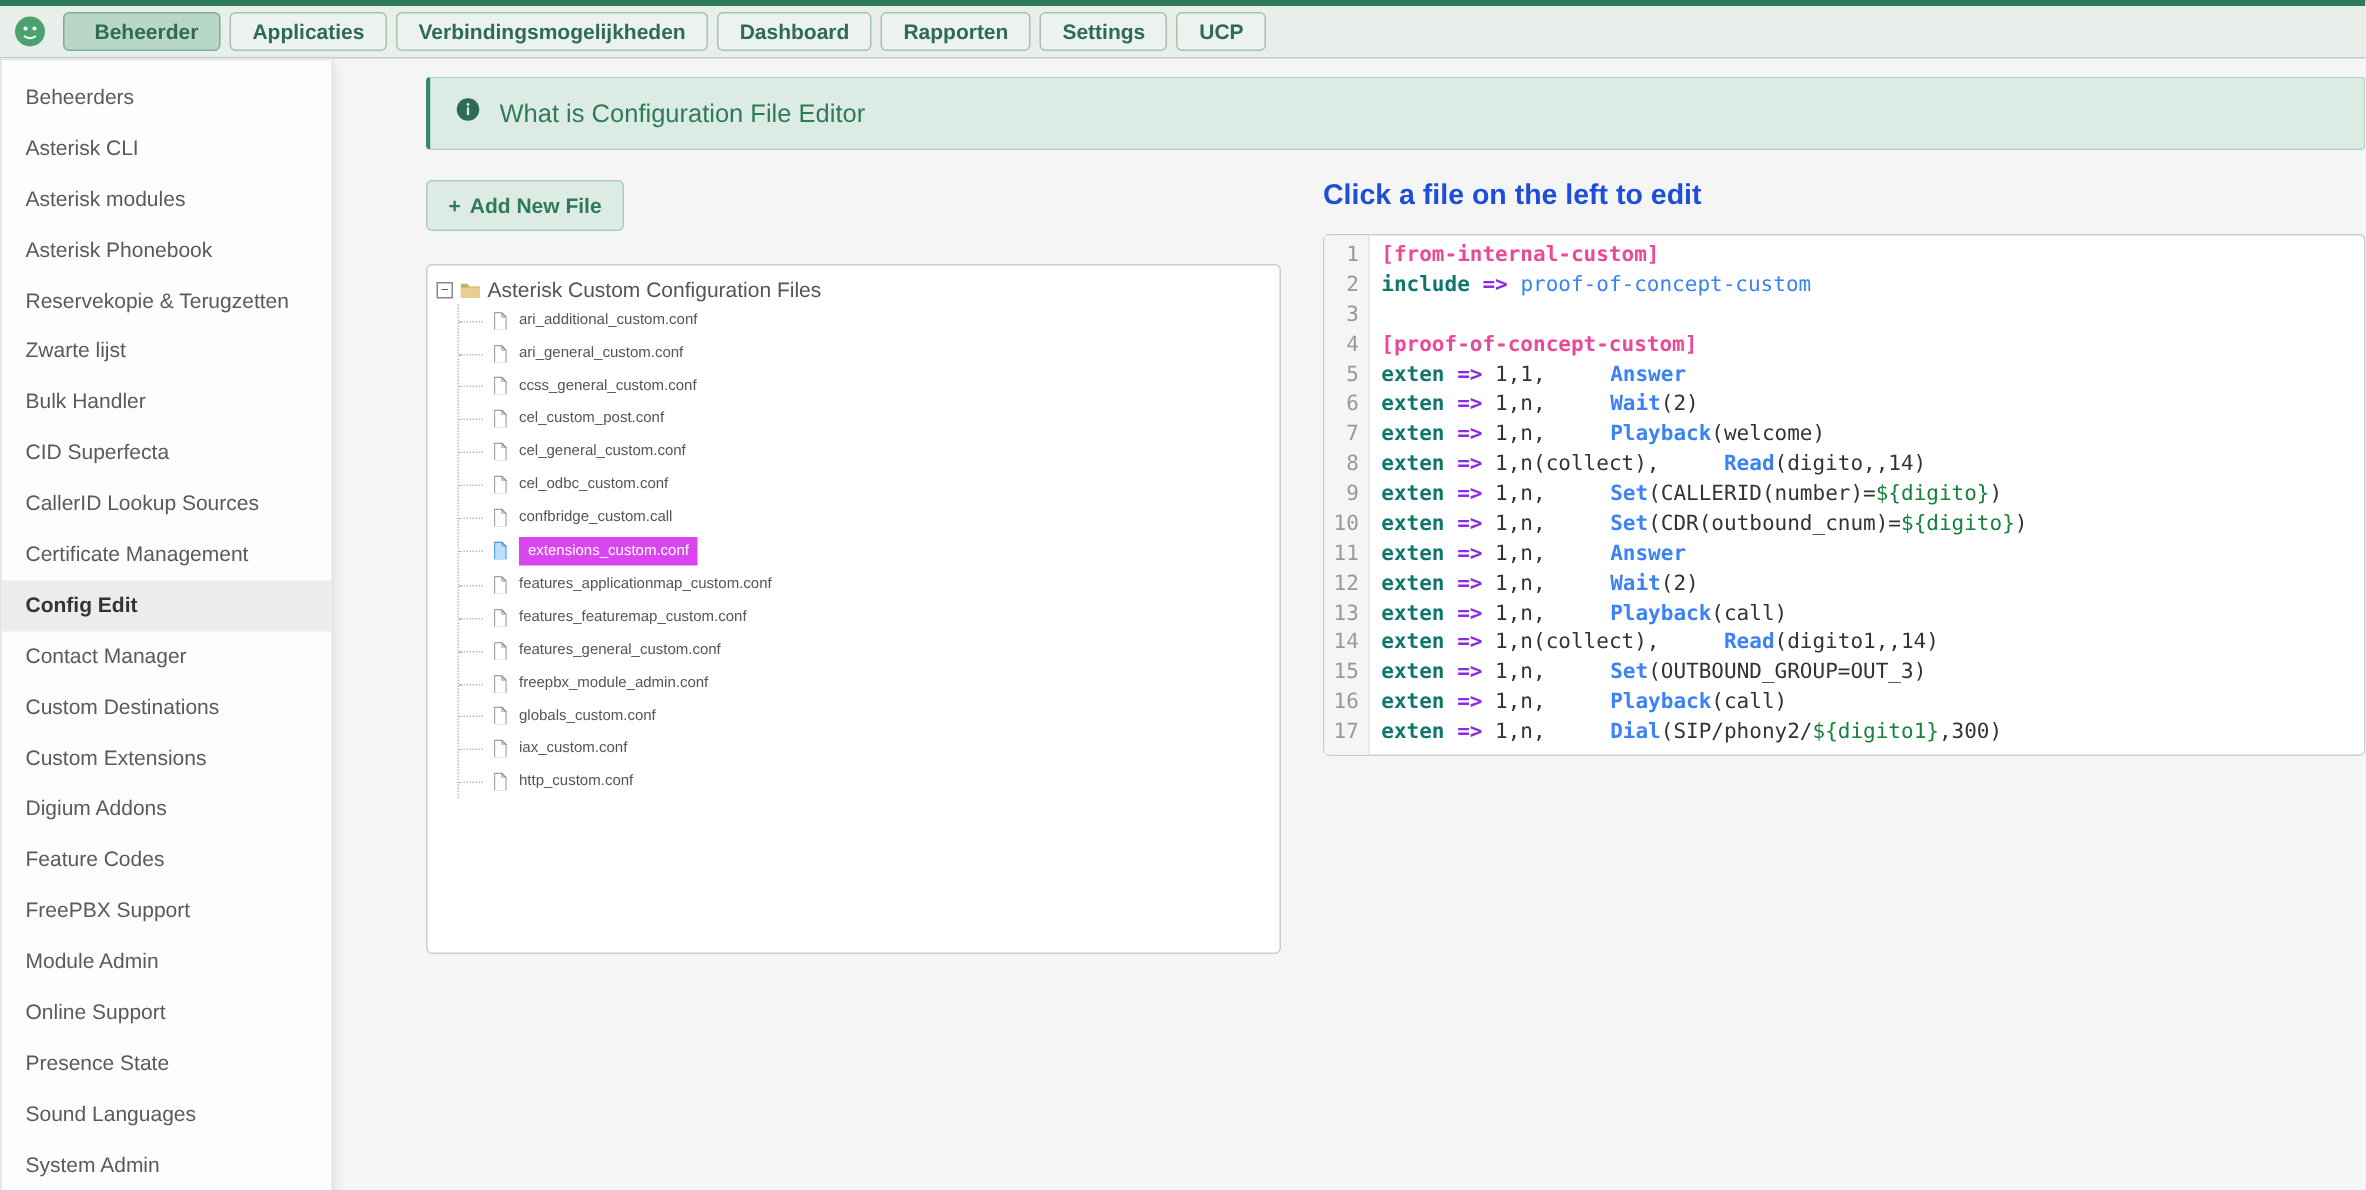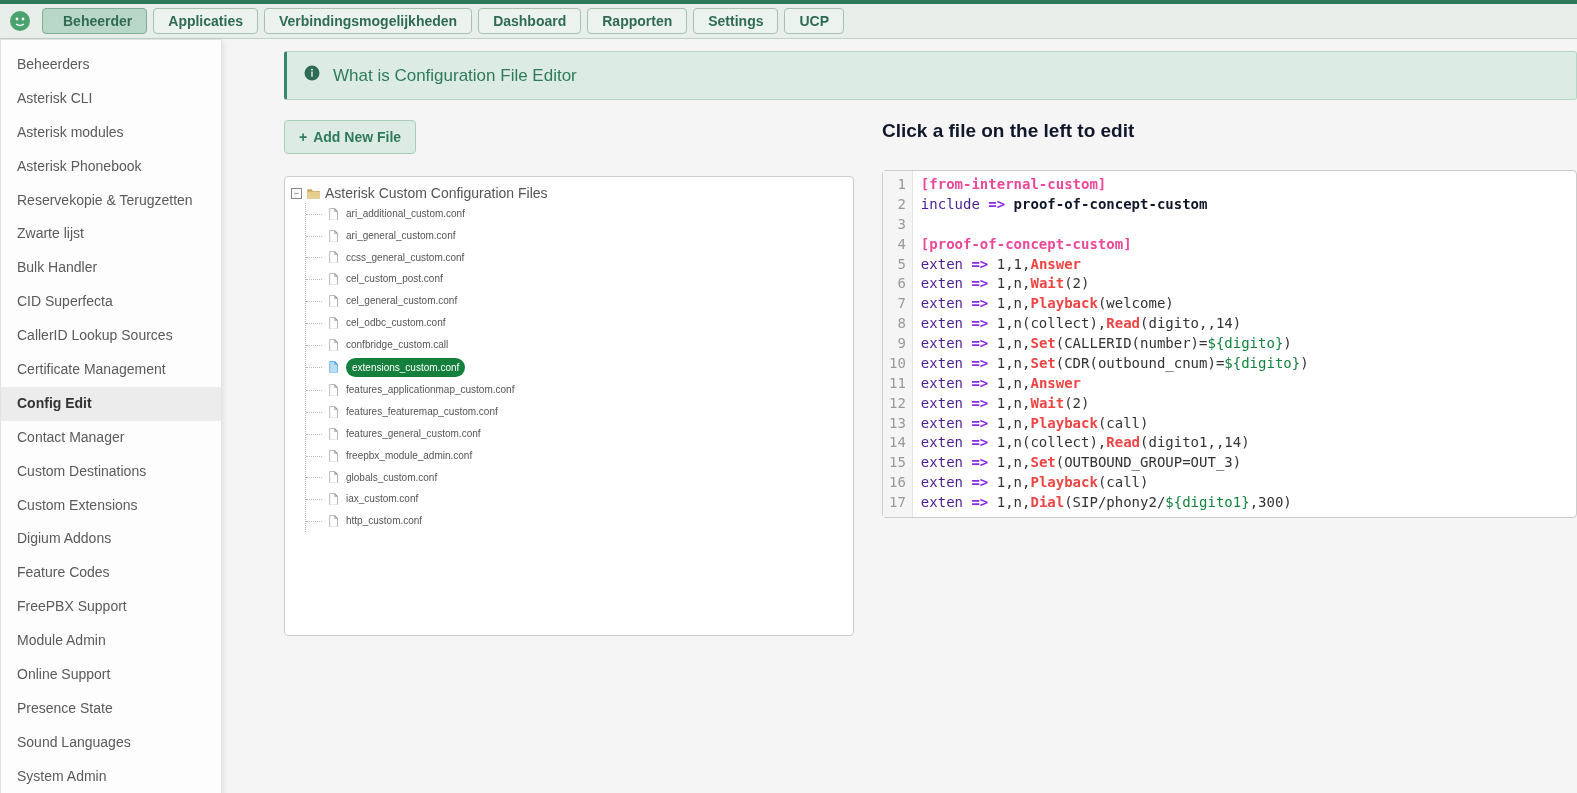--- a/index.html
+++ b/index.html
@@ -137,46 +137,46 @@
   }
   .tree-item::before {
     content:"";
     position:absolute;left:0;top:50%;
     width:16px;border-top:1px dotted #bbb;
   }
   .tree-item .file-ico {
     width:14px;height:14px;flex-shrink:0;
   }
   .tree-item.selected .file-label {
-    background:#15803d;color:#fff;border-radius:10px;padding:1px 6px;
+    background:#d946ef;color:#fff;border-radius:0;padding:1px 6px;
   }
   .tree-item.selected .file-ico svg { fill:#1e88e5; }
   .right-title {
-    font-size:19px;font-weight:700;color:#0f172a;margin-bottom:28px;
+    font-size:19px;font-weight:700;color:#1d4ed8;margin-bottom:14px;
   }
   .editor {
     border:1px solid #ccc;border-radius:4px;background:#fff;
     font-family:Consolas,Menlo,monospace;font-size:14px;
     display:flex;
   }
   .gutter {
     background:#f5f5f5;border-right:1px solid #e4e4e4;
     padding:4px 6px;text-align:right;color:#999;
     user-select:none;
   }
   .gutter div { line-height:1.42; }
   .code {
     padding:4px 8px;white-space:pre;color:#333;
   }
   .code div { line-height:1.42; }
   .s-sect { color:#ec4899;font-weight:700; }
-  .s-kw   { color:#4c1d95;font-weight:400;text-align:right; }
+  .s-kw   { color:#0f766e;font-weight:700;text-align:right; }
   .s-op   { color:#8a2be2;font-weight:700; }
-  .s-id   { color:#0f172a;font-weight:700; }
-  .s-fn   { color:#ef4444;font-weight:700; }
+  .s-id   { color:#3b82f6;font-weight:400; }
+  .s-fn   { color:#3b82f6;font-weight:700;margin-left:43px; }
   .s-var  { color:#14833b;font-weight:400; }
   .folder-ico, .file-ico { display:inline-flex; }
   
   .tree-panel::-webkit-scrollbar { width:14px; }
   .tree-panel::-webkit-scrollbar-thumb { background:#c3c3c3;border-radius:2px; }
   .tree-panel::-webkit-scrollbar-track { background:#f0f0f0; }
 </style>
 </head>
 <body>
 

